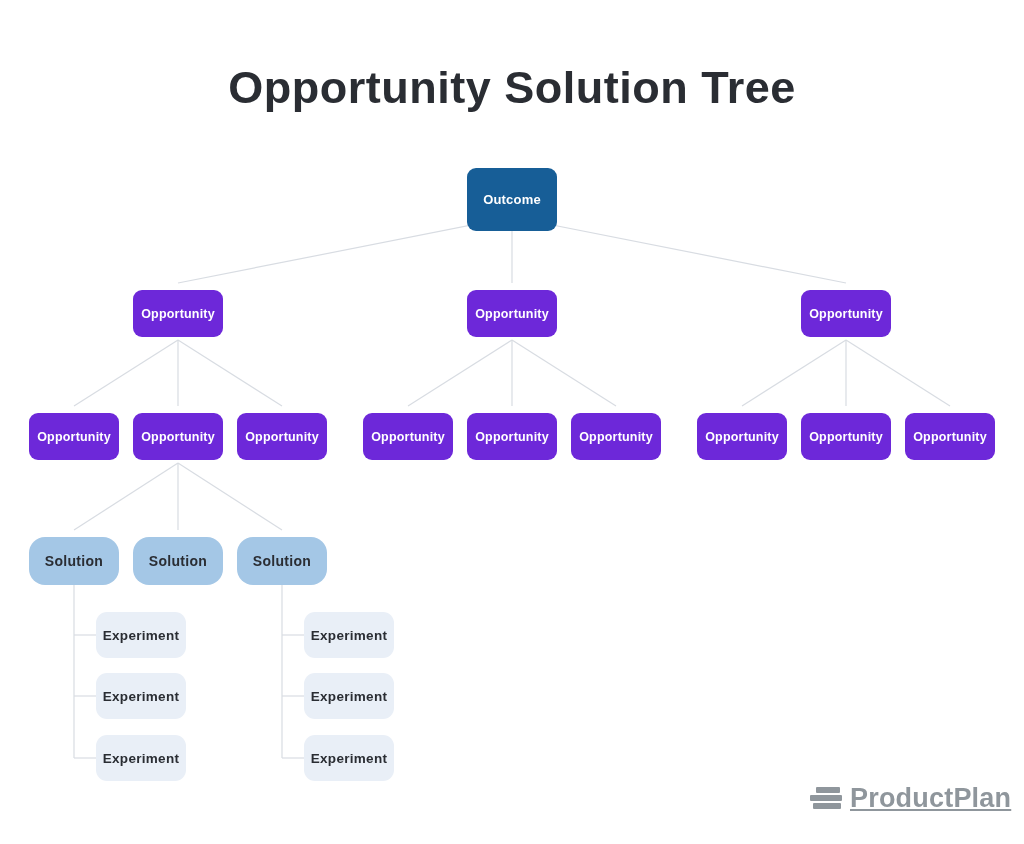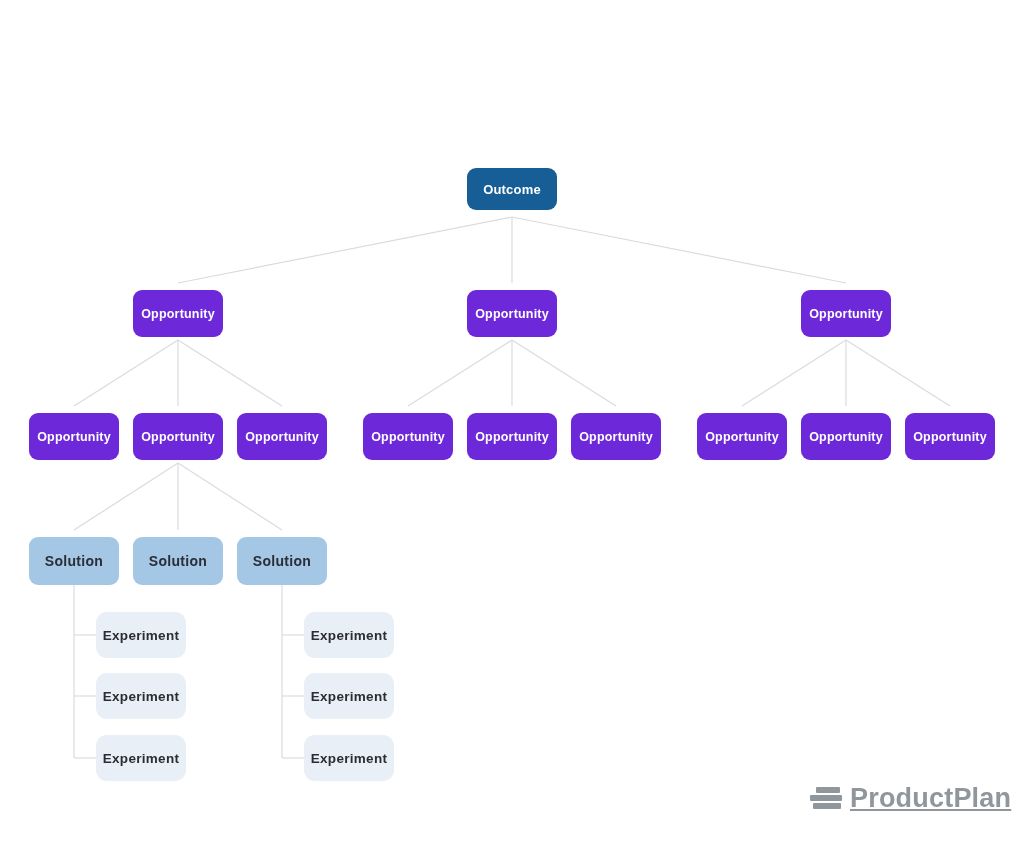--- a/index.html
+++ b/index.html
@@ -10,37 +10,38 @@
   .title{
     position:absolute;top:62px;left:0;width:1024px;text-align:center;
     font-size:45px;font-weight:bold;color:#2a2d33;letter-spacing:0.5px;
   }
   svg.connectors{position:absolute;left:0;top:0;pointer-events:none;}
   svg.connectors line, svg.connectors path{stroke:#d8dce2;stroke-width:1.2;fill:none;}
   .node{
     position:absolute;width:90px;display:flex;align-items:center;justify-content:center;
     font-weight:bold;text-align:center;box-sizing:border-box;
   }
-  .n-outcome{height:42px;background:#175e97;color:#ffffff;border-radius:9px;font-size:13px;letter-spacing:0.2px;}
+  .n-outcome{height:63px;background:#175e97;color:#ffffff;border-radius:9px;font-size:13px;letter-spacing:0.2px;}
   .n-opp{height:47px;background:#6d28d9;color:#ffffff;border-radius:9px;font-size:12.5px;letter-spacing:0.2px;}
-  .n-sol{height:48px;background:#a4c7e6;color:#2a2d33;border-radius:9px;font-size:14px;letter-spacing:0.3px;}
+  .n-sol{height:48px;background:#a4c7e6;color:#2a2d33;border-radius:16px;font-size:14px;letter-spacing:0.3px;}
   .n-exp{height:46px;background:#e9eff7;color:#2a2d33;border-radius:11px;font-size:13.5px;letter-spacing:0.3px;}
   .logo{position:absolute;left:810px;top:783px;display:flex;align-items:center;gap:6px;}
   .logo-icon{position:relative;width:34px;height:25px;display:inline-block;}
   .logo-icon .bar{position:absolute;background:#8f969c;height:6px;border-radius:1px;}
   .bar1{left:6px;top:1px;width:24px;}
   .bar2{left:0px;top:9px;width:32px;}
   .bar3{left:3px;top:17px;width:28px;}
   .logo-text{font-size:27px;font-weight:bold;color:#8f969c;letter-spacing:0.2px;text-decoration:underline;}
 </style>
 </head>
 <body>
 
 <div class="canvas">
 
+  <div class="title">Opportunity Solution Tree</div>
 
   <svg class="connectors" width="1024" height="844">
     <g>
       <line x1="512" y1="217" x2="178" y2="283"></line>
       <line x1="512" y1="217" x2="512" y2="283"></line>
       <line x1="512" y1="217" x2="846" y2="283"></line>
     </g>
     <g>
       <line x1="178" y1="340" x2="74" y2="406"></line>
       <line x1="178" y1="340" x2="178" y2="406"></line>

